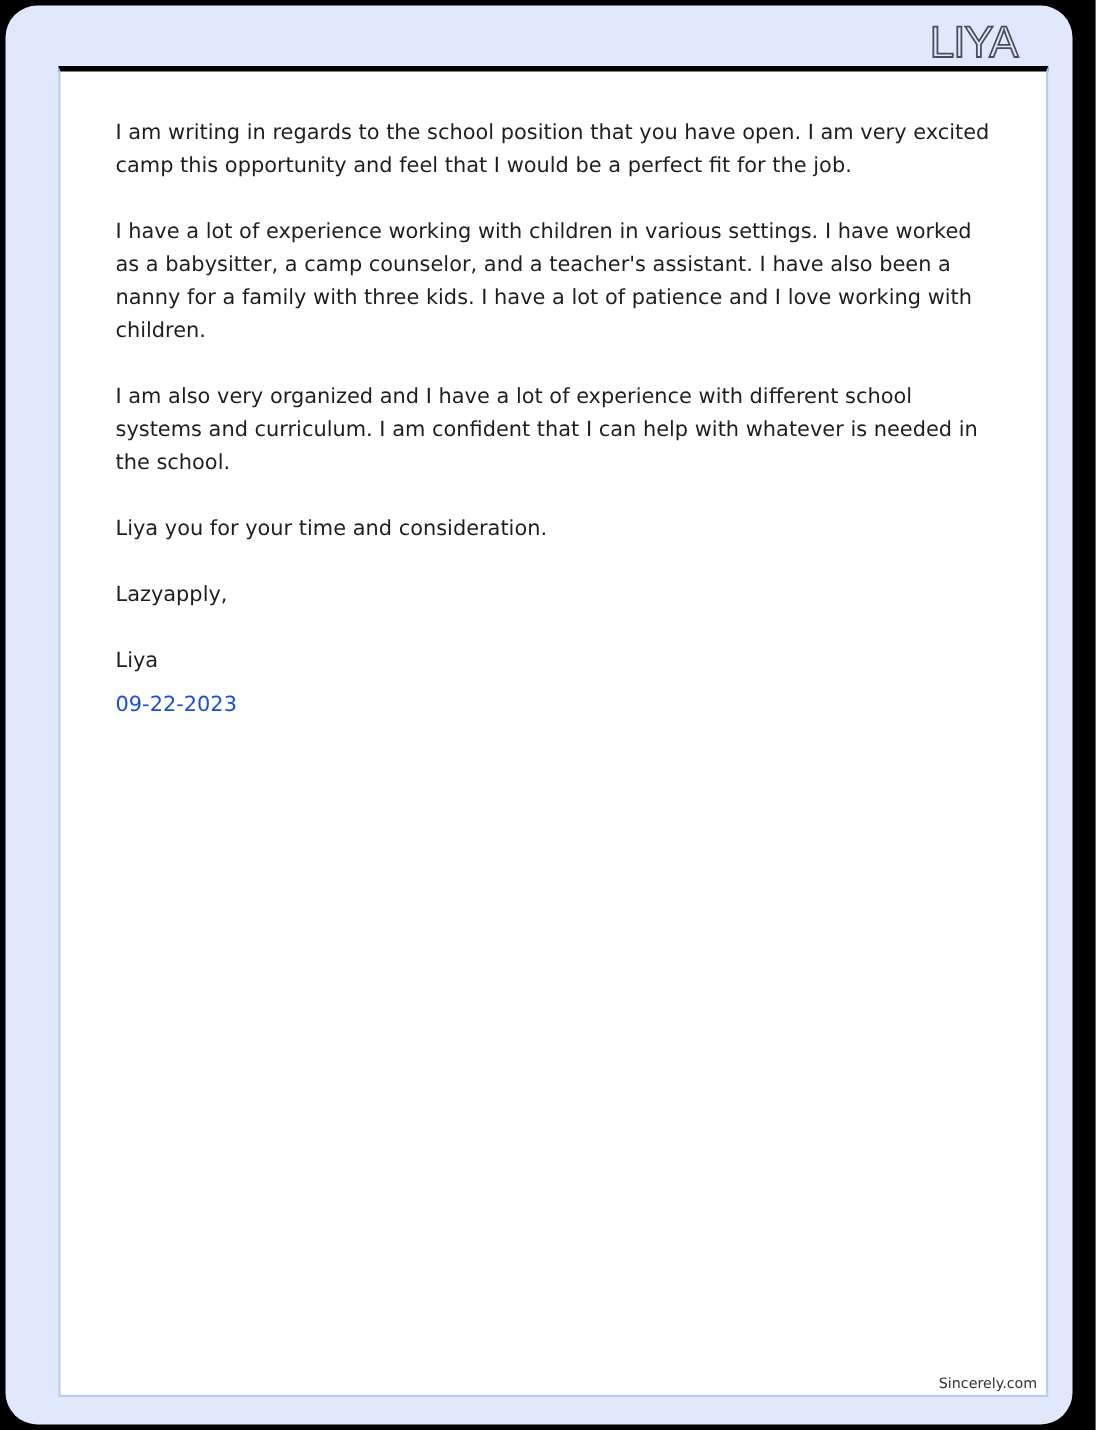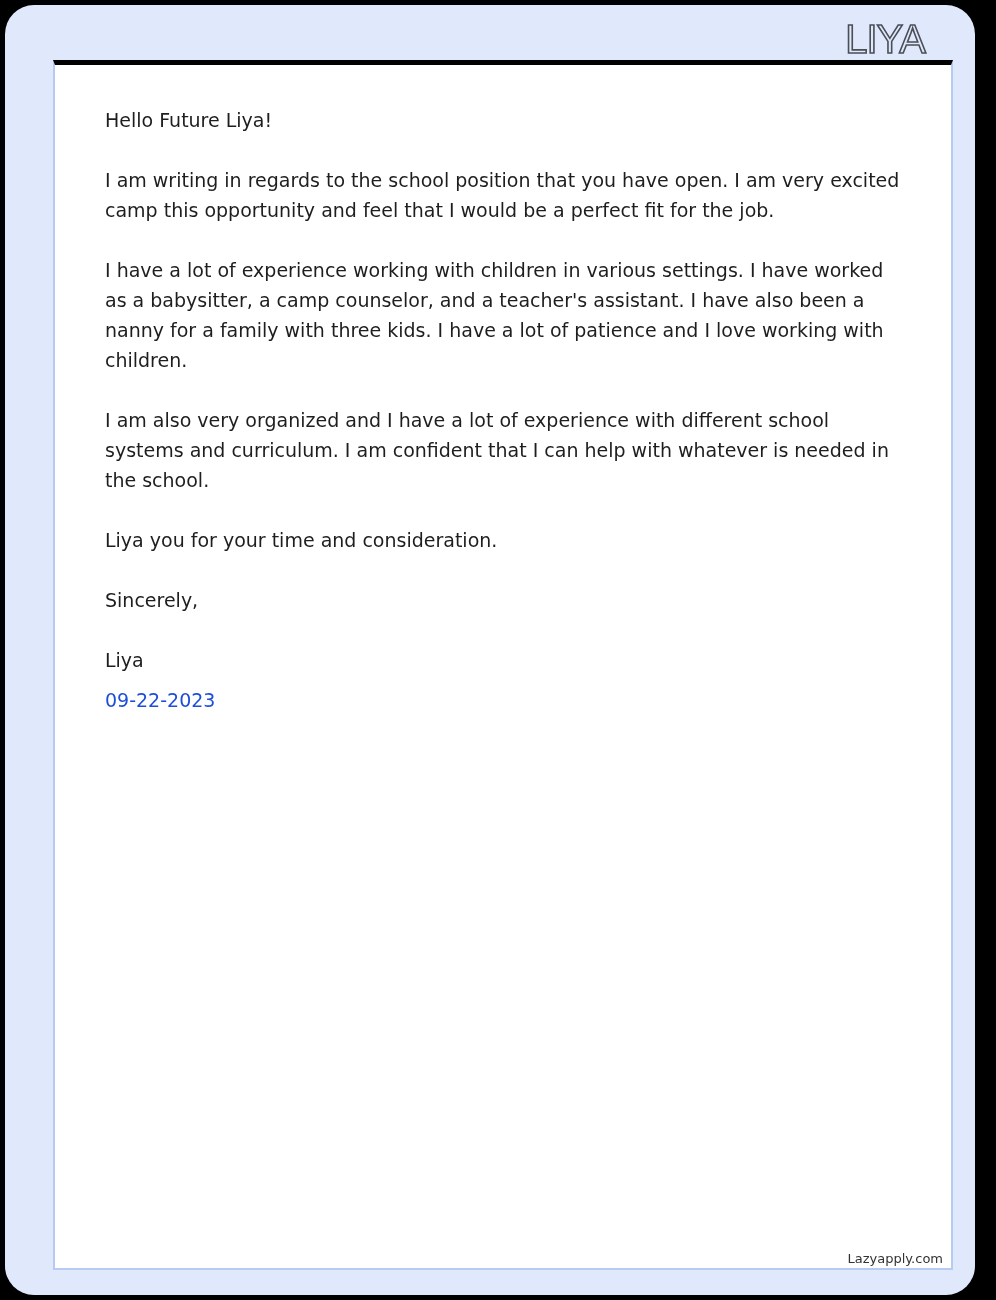--- a/index.html
+++ b/index.html
@@ -44,24 +44,23 @@
       font-size: 13px; color: #333;
     }
   </style>
 </head>
 <body>
 
 <div class="frame">
   <div class="title">LIYA</div>
   <div class="sheet">
     <div class="content">
-      <p>Hello Future Liya!</p>
       <p>I am writing in regards to the school position that you have open. I am very excited camp this opportunity and feel that I would be a perfect fit for the job.</p>
       <p>I have a lot of experience working with children in various settings. I have worked as a babysitter, a camp counselor, and a teacher's assistant. I have also been a nanny for a family with three kids. I have a lot of patience and I love working with children.</p>
       <p>I am also very organized and I have a lot of experience with different school systems and curriculum. I am confident that I can help with whatever is needed in the school.</p>
       <p>Liya you for your time and consideration.</p>
-      <p>Sincerely,</p>
+      <p>Lazyapply,</p>
       <p class="sig">Liya</p>
       <p class="date">09-22-2023</p>
     </div>
-    <div class="footer">Lazyapply.com</div>
+    <div class="footer">Sincerely.com</div>
   </div>
 </div>
 
 </body></html>

